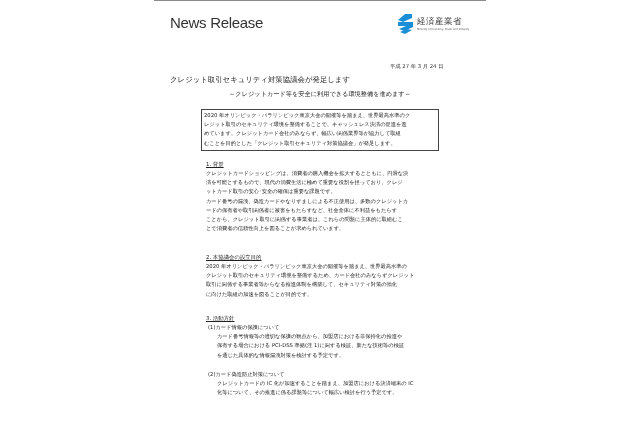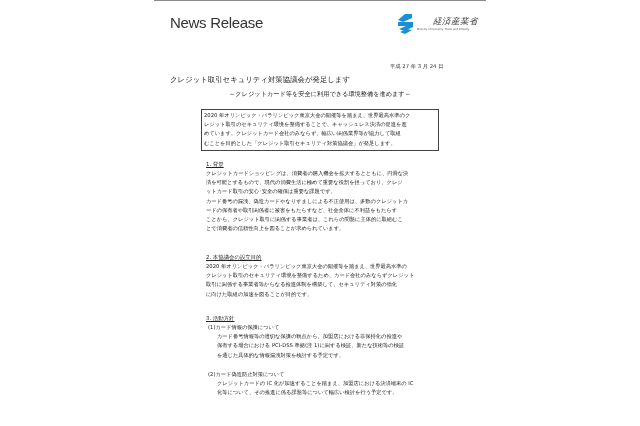--- a/index.html
+++ b/index.html
@@ -3,21 +3,21 @@
 <meta charset="utf-8">
 <style>
   html, body { margin: 0; padding: 0; background: #ffffff; }
   body { width: 640px; height: 426px; overflow: hidden; position: relative;
          font-family: "DejaVu Sans", sans-serif; color: #222; }
   .top-rule { position: absolute; left: 154px; top: 0; width: 332px; height: 1px; background: #8a8a8a; }
   .news-release { position: absolute; left: 170px; top: 14px; font-family: Liberation Sans, sans-serif;
                   font-size: 15px; letter-spacing: -0.3px; color: #333; }
   .logo { position: absolute; left: 397px; top: 13px; width: 92px; height: 24px; }
   .logo svg { position: absolute; left: 0; top: 0; }
-  .logo-name { position: absolute; left: 36px; top: 3px; font-size: 8.5px; color: #333; letter-spacing: 0.5px; white-space: nowrap; font-style: italic; }
+  .logo-name { position: absolute; left: 20px; top: 3px; font-size: 8.5px; color: #333; letter-spacing: 0.5px; white-space: nowrap; }
   .logo-sub { position: absolute; left: 20px; top: 15px; font-size: 2.6px; color: #555; white-space: nowrap; }
   .date { position: absolute; left: 390px; top: 63px; font-size: 5.3px; color: #333; }
   .title { position: absolute; left: 0; width: 520px; top: 75px; text-align: center; font-size: 7.4px; color: #222; }
   .subtitle { position: absolute; left: 0; width: 640px; top: 90px; text-align: center; font-size: 6.2px; color: #222; }
   .summary-box { position: absolute; left: 201px; top: 109px; width: 238px; height: 42px; border: 1px solid #444;
                  box-sizing: border-box; padding: 1px 2px; }
   .para { font-size: 5.25px; line-height: 9.2px; color: #222; margin: 0; white-space: nowrap; }
   .section { position: absolute; left: 206px; }
   .heading { font-size: 5.4px; line-height: 9px; text-decoration: underline; color: #222; margin: 0; }
   .indent1 { padding-left: 2px; }

